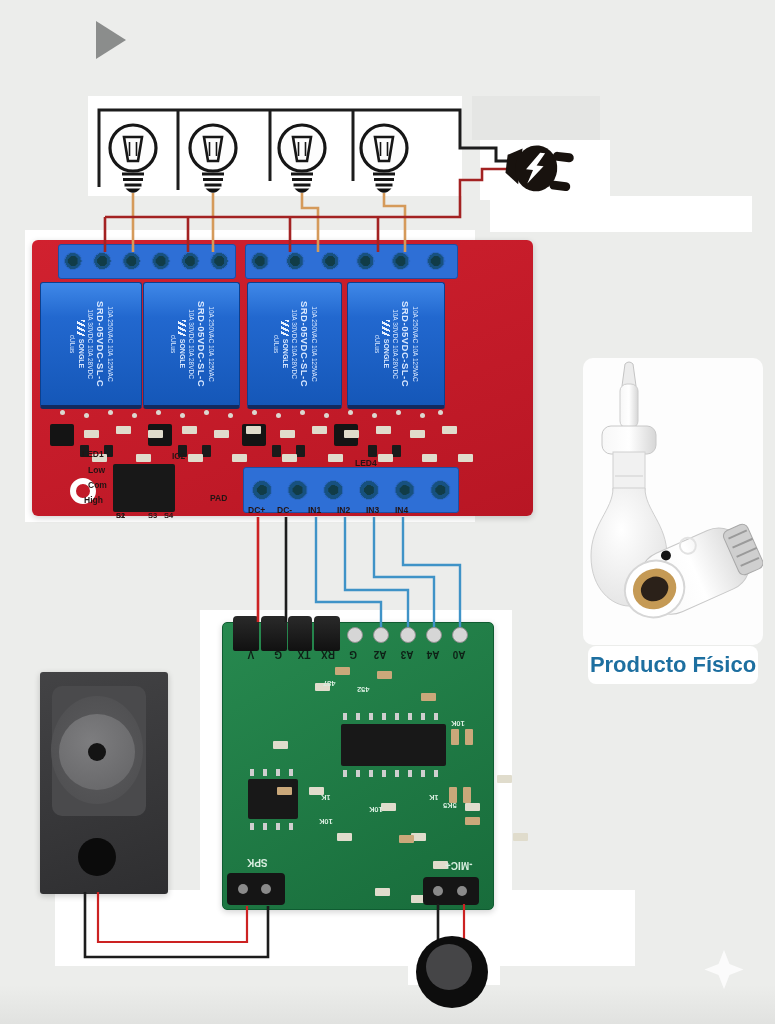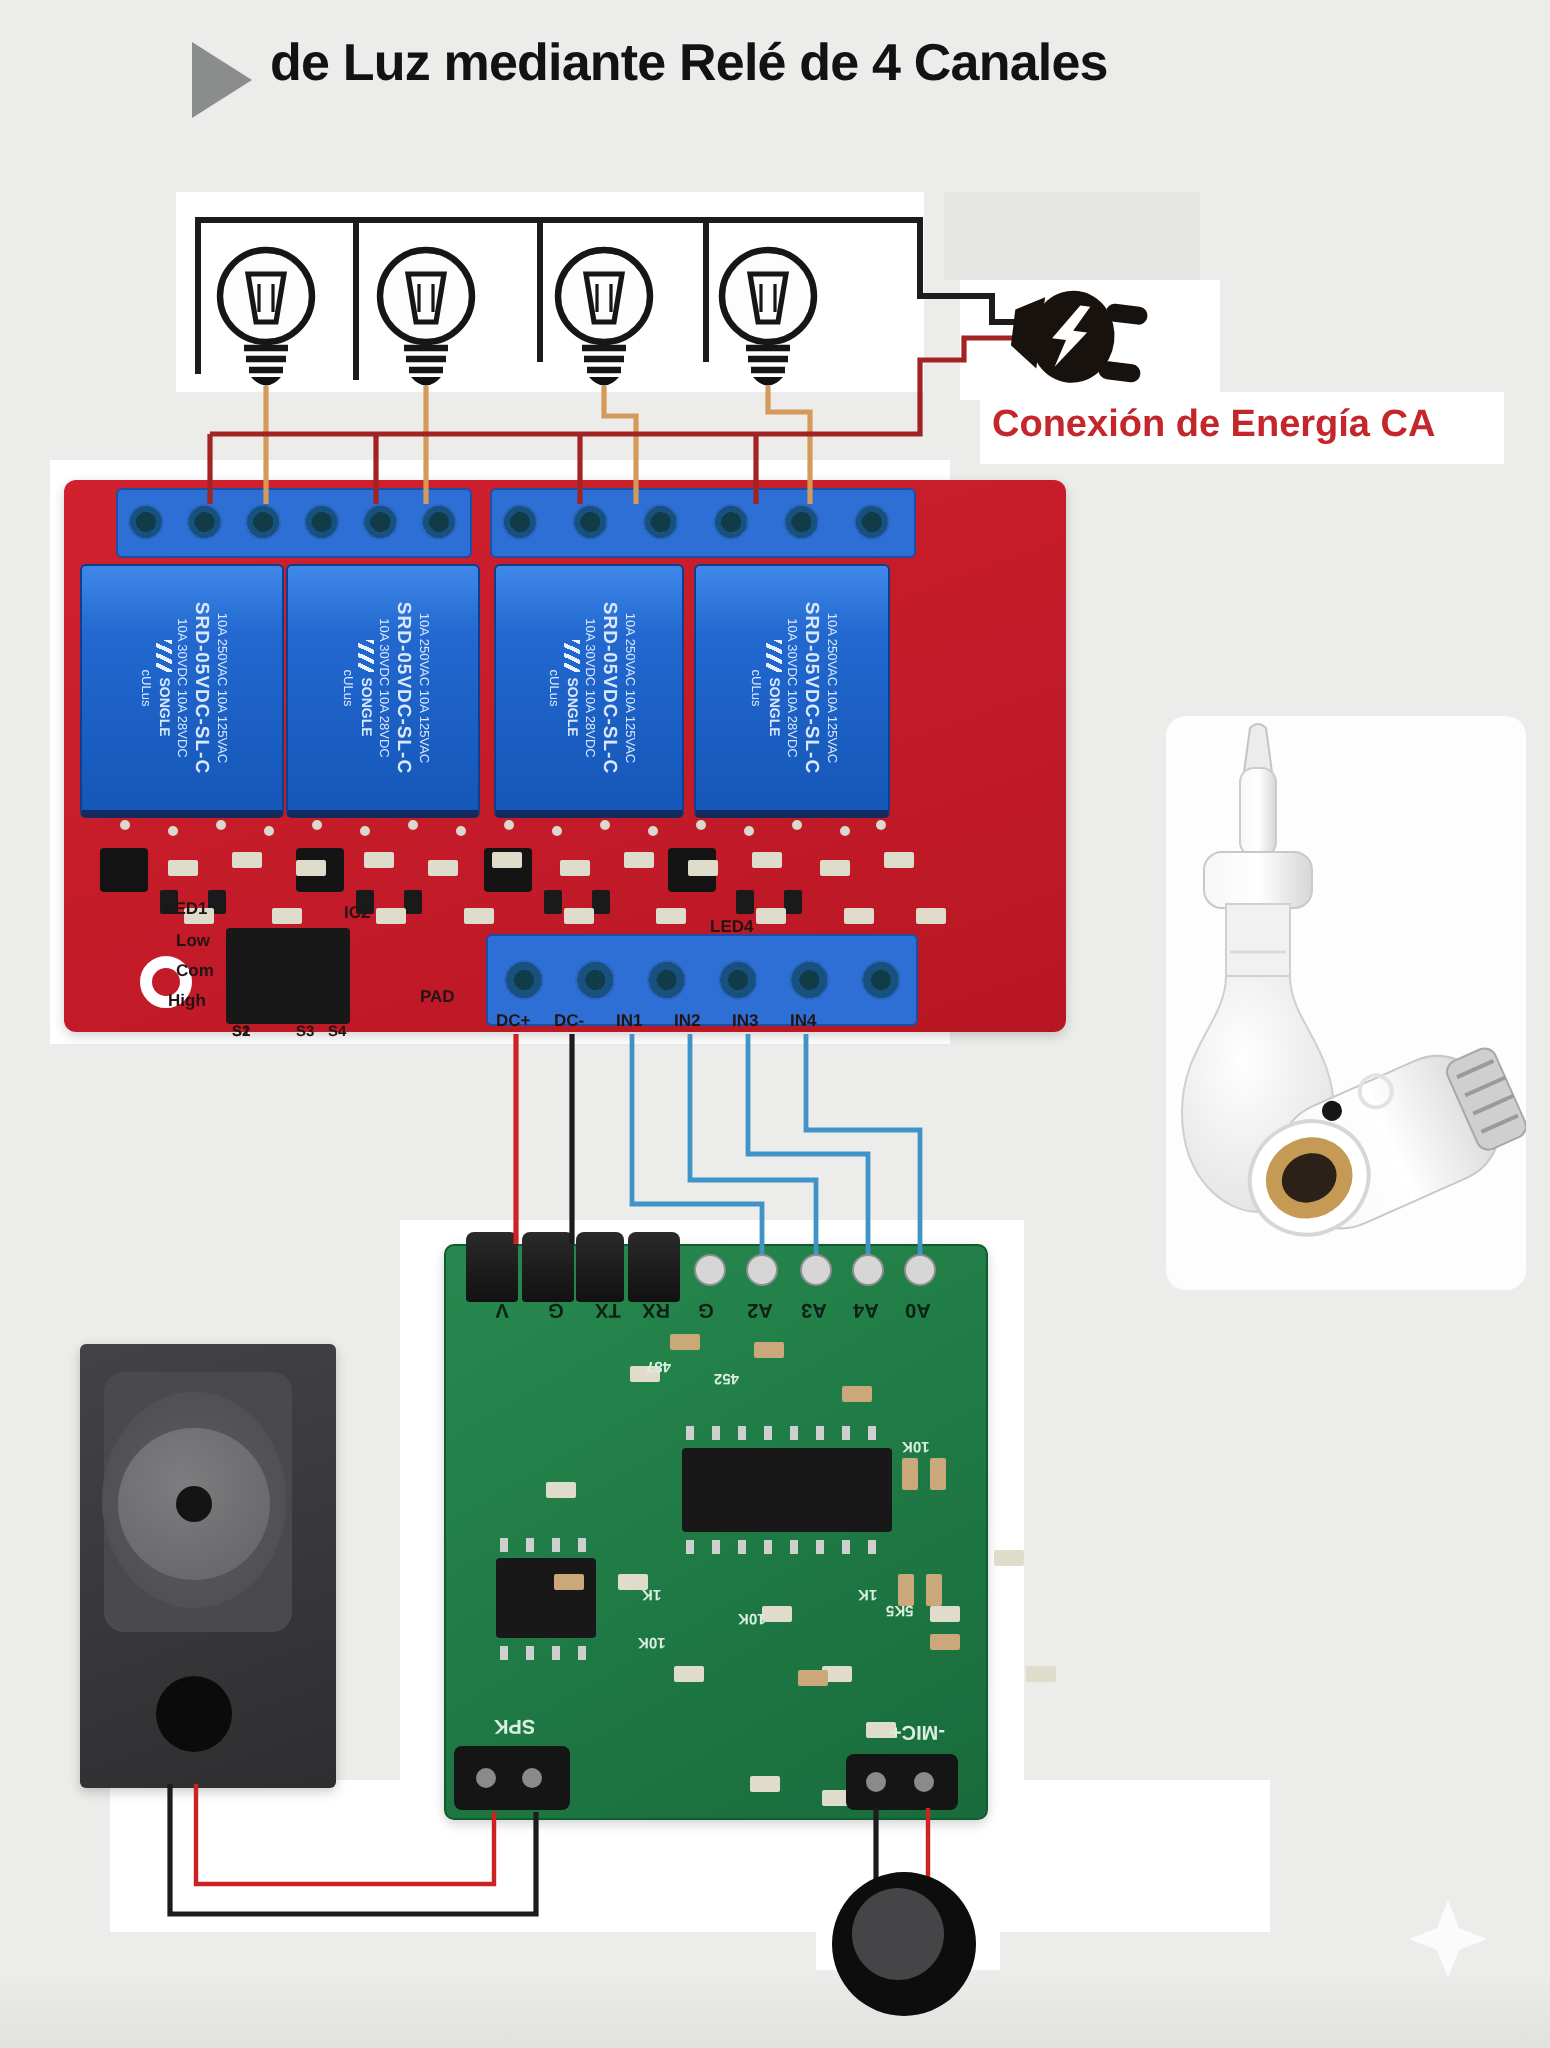--- a/index.html
+++ b/index.html
@@ -75,21 +75,20 @@
   <div class="patch" style="left:480px;top:140px;width:130px;height:60px;"></div>
   <div class="patch" style="left:490px;top:196px;width:262px;height:36px;"></div>
   <div class="patch" style="left:25px;top:230px;width:450px;height:292px;"></div>
   <div class="patch" style="left:200px;top:610px;width:312px;height:312px;"></div>
   <div class="patch" style="left:55px;top:890px;width:580px;height:76px;"></div>
   <div class="patch" style="left:408px;top:926px;width:92px;height:96px;"></div>
   <div class="abs" style="left:0;top:985px;width:775px;height:39px;background:linear-gradient(#ecedeb,#e1e2e0);"></div>
 
   <div id="title-tri"></div>
   <div id="title">
-    <div>de Luz mediante Relé de 4 Canales</div>
   </div>
 
   <div id="relay-board">
     <div class="hole" style="left:33px;top:6px;"></div>
     <div class="hole" style="left:384px;top:7px;"></div>
     <div class="hole" style="left:38px;top:238px;"></div>
     <div class="hole" style="left:383px;top:236px;"></div>
 
     <div class="tblock" style="left:26px;top:4px;width:176px;background-size:29.3px 33px;"></div>
     <div class="tblock" style="left:213px;top:4px;width:211px;background-size:35.2px 33px;"></div>
@@ -266,20 +265,21 @@
       <line x1="156" y1="210" x2="178" y2="210" stroke="#9a9a9a" stroke-width="2"></line>
       <line x1="156" y1="220" x2="178" y2="220" stroke="#9a9a9a" stroke-width="2"></line>
       <line x1="156" y1="230" x2="176" y2="230" stroke="#9a9a9a" stroke-width="2"></line>
       <ellipse cx="68" cy="216" rx="30" ry="28" fill="#ffffff" stroke="#d6d6d6" stroke-width="2"></ellipse>
       <ellipse cx="68" cy="216" rx="22" ry="20" fill="#c59a55"></ellipse>
       <ellipse cx="68" cy="216" rx="14" ry="12" fill="#2b2119"></ellipse>
       <circle cx="92" cy="190" r="5" fill="#151515"></circle>
       <circle cx="116" cy="190" r="8" fill="none" stroke="#e2e2e2" stroke-width="2"></circle>
     </g>
   </svg>
+  <div id="prod-caption">Producto Físico</div>
 
   <svg class="abs" style="left:0;top:0;" width="775" height="1024" viewBox="0 0 775 1024">
     <defs>
       <g id="bulb">
         <circle cx="0" cy="0" r="23" fill="#fdfdfd" stroke="#161616" stroke-width="3.2"></circle>
         <path d="M-9,-11 H9 L5,13 H-5 Z" fill="none" stroke="#161616" stroke-width="2.6"></path>
         <path d="M-3.5,-6 V8 M3.5,-6 V8" stroke="#161616" stroke-width="1.6" fill="none"></path>
         <path d="M-11,26 H11 M-10,31.5 H10 M-8.5,37 H8.5" stroke="#161616" stroke-width="3.2" fill="none"></path>
         <path d="M-7.5,40.5 Q0,49 7.5,40.5 Z" fill="#111111"></path>
       </g>
@@ -346,14 +346,13 @@
       <path d="M464,904 V948" stroke="#cc2222" stroke-width="2.2"></path>
     </g>
     <g>
       <circle cx="452" cy="972" r="36" fill="#0d0d0d"></circle>
       <circle cx="449" cy="967" r="23" fill="#454547"></circle>
     </g>
 
     <path d="M724,950 l5.5,14 14,5.5 -14,5.5 -5.5,14 -5.5,-14 -14,-5.5 14,-5.5 Z" fill="#fbfbfb"></path>
   </svg>
 
-  <div id="ac-label">Conexión de Energía CA</div>
 </div>
 
 </body></html>

